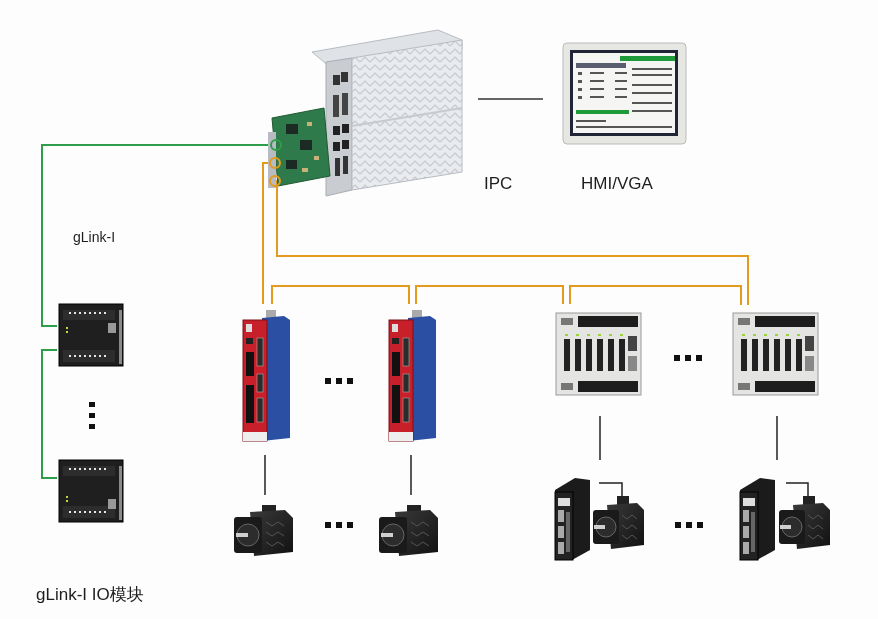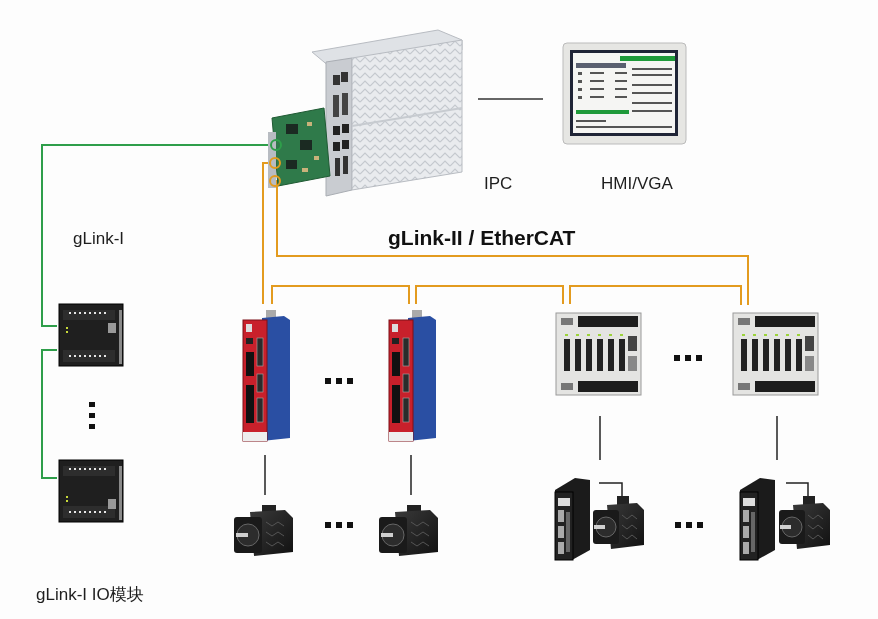--- a/index.html
+++ b/index.html
@@ -1,23 +1,23 @@
 <!DOCTYPE html>
 <html><head>
 <meta charset="utf-8">
 <style>
   html, body { margin: 0; padding: 0; background: #fdfdfd; }
   #stage { position: relative; width: 878px; height: 619px; overflow: hidden; background: #fdfdfd;
            font-family: "Liberation Sans", "DejaVu Sans", sans-serif; color: #222; }
   svg#diagram { position: absolute; left: 0; top: 0; width: 878px; height: 619px; }
   .lbl { position: absolute; white-space: nowrap; color: #1e1e1e; }
   .lbl-ipc { left: 460px; top: 174px; font-size: 17px; margin-left: 24px; }
-  .lbl-hmi { left: 581px; top: 174px; font-size: 17px; margin-left: 20px; }
+  .lbl-hmi { left: 581px; top: 174px; font-size: 17px; }
   .lbl-bus { left: 388px; top: 226px; font-size: 21px; font-weight: bold; color: #111; }
-  .lbl-glink1 { left: 73px; top: 229px; font-size: 17px; }
+  .lbl-glink1 { left: 73px; top: 229px; font-size: 14px; }
   .lbl-bottom { top: 583px; font-size: 17px; }
   .lbl-b1 { left: 36px; text-align: right; }
   .lbl-b2 { left: 232px; }
   .lbl-b3 { left: 581px; }
 </style>
 </head>
 <body>
 
 <div id="stage">
   <svg id="diagram" viewBox="0 0 878 619">
@@ -341,16 +341,15 @@
       <g stroke="#555" fill="none">
           <path d="M808 515 l5 4 l5 -4 l5 4"></path>
           <path d="M808 525 l5 4 l5 -4 l5 4"></path>
           <path d="M808 535 l5 4 l5 -4 l5 4"></path>
         </g>
     </g>
   </svg>
 
   <div class="lbl lbl-ipc">IPC</div>
   <div class="lbl lbl-hmi">HMI/VGA</div>
-  <div class="lbl lbl-bus">gLink-II / EtherCAT</div>
   <div class="lbl lbl-glink1">gLink-I</div>
   <div class="lbl lbl-bottom lbl-b1">gLink-I IO模块</div>
 </div>
 
 </body></html>

